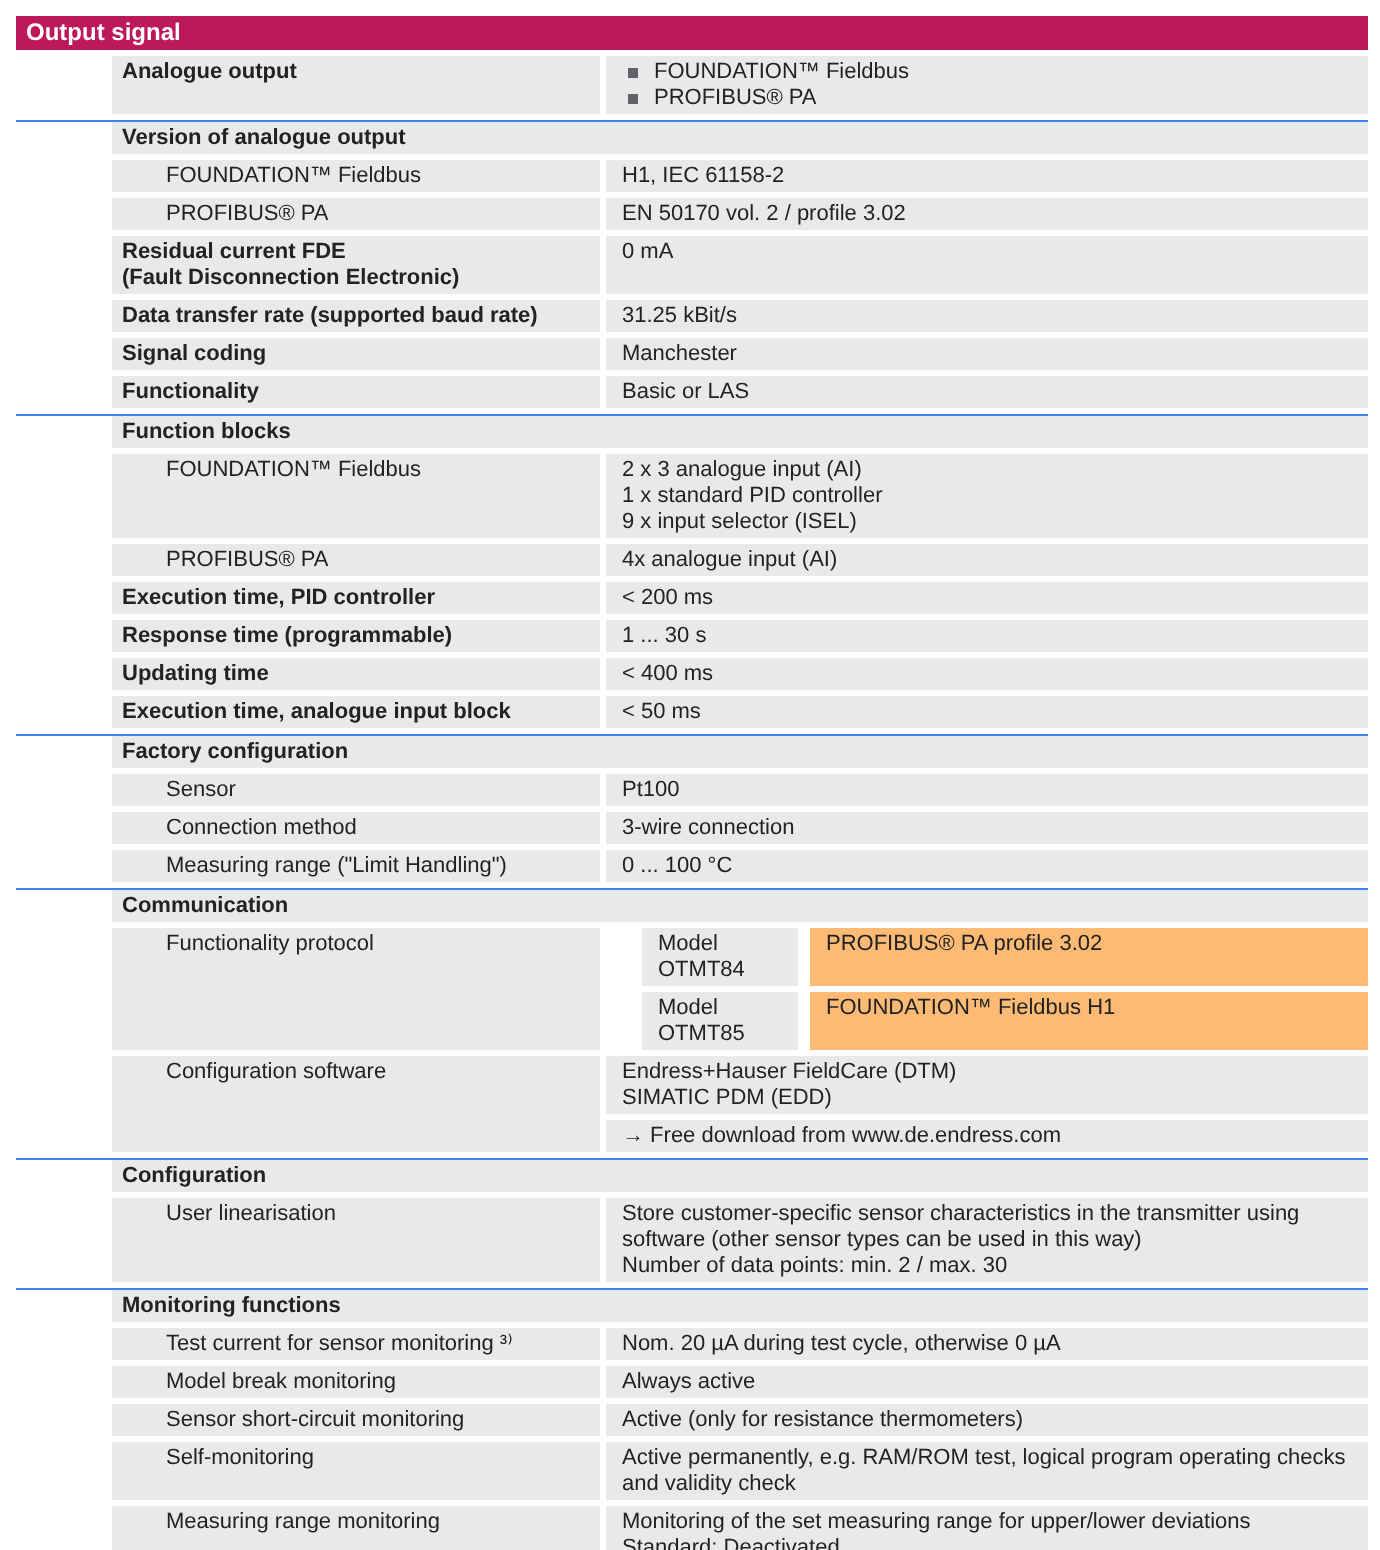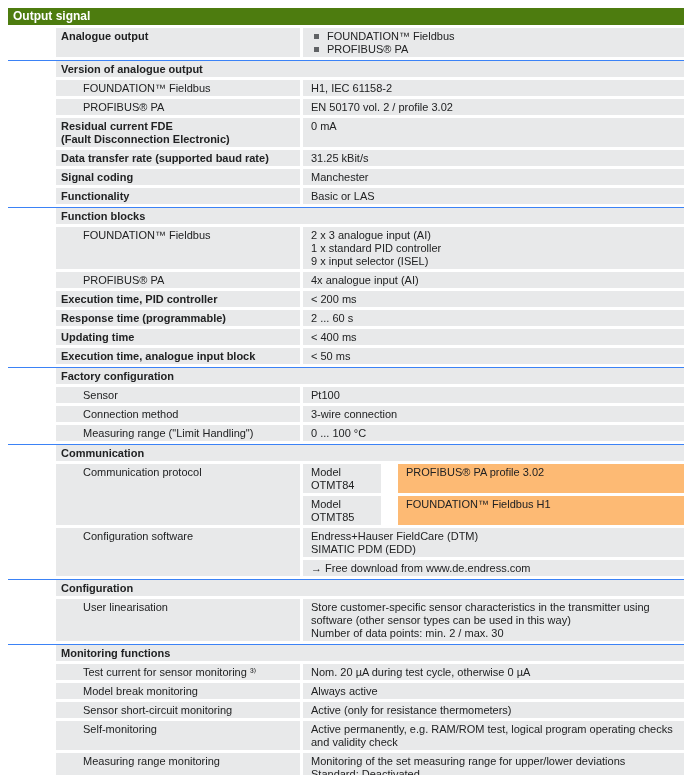--- a/index.html
+++ b/index.html
@@ -9,21 +9,21 @@
     overflow: hidden;
     font-family: "Liberation Sans", "DejaVu Sans", sans-serif;
     color: #212223;
   }
   .spec-table {
     position: absolute;
     left: 8px; top: 8px;
     width: 676px;
   }
   .thead {
-    background: #4d7c0f;
+    background: #be185d;
     color: #ffffff;
     font-weight: bold;
     font-size: 12px;
     line-height: 13px;
     padding: 2px 6px 2px 5px;
     margin-bottom: 3px;
   }
   .trow {
     display: flex;
     gap: 3px;
@@ -54,21 +54,21 @@
     flex-direction: column;
     gap: 3px;
     min-width: 0;
   }
   .vcell {
     background: #e8e9ea;
     padding: 2px 8px 1px 8px;
     white-space: pre-line;
     flex: 1;
   }
-  .pair { display: flex; gap: 17px; }
+  .pair { display: flex; gap: 6px; margin-left: 18px; }
   .model-cell {
     flex: 0 0 78px;
     background: #e8e9ea;
     padding: 2px 6px 1px 8px;
     box-sizing: border-box;
   }
   .pair-val {
     flex: 1;
     background: #fdba74;
     padding: 2px 6px 1px 8px;
@@ -156,21 +156,21 @@
       </div>
       <div class="trow">
         <div class="cell label-cell multiline b">Execution time, PID controller</div>
         <div class="value-wrap">
           <div class="vcell">&lt; 200 ms</div>
         </div>
       </div>
       <div class="trow">
         <div class="cell label-cell multiline b">Response time (programmable)</div>
         <div class="value-wrap">
-          <div class="vcell">2 ... 60 s</div>
+          <div class="vcell">1 ... 30 s</div>
         </div>
       </div>
       <div class="trow">
         <div class="cell label-cell multiline b">Updating time</div>
         <div class="value-wrap">
           <div class="vcell">&lt; 400 ms</div>
         </div>
       </div>
       <div class="trow">
         <div class="cell label-cell multiline b">Execution time, analogue input block</div>
@@ -196,21 +196,21 @@
       <div class="trow">
         <div class="cell label-cell multiline indent">Measuring range ("Limit Handling")</div>
         <div class="value-wrap">
           <div class="vcell">0 ... 100 °C</div>
         </div>
       </div>
       <div class="trow section">
         <div class="cell section-cell">Communication</div>
       </div>
       <div class="trow">
-        <div class="cell label-cell multiline indent">Communication protocol</div>
+        <div class="cell label-cell multiline indent">Functionality protocol</div>
         <div class="value-wrap">
           <div class="pair">
             <div class="model-cell">Model OTMT84</div>
             <div class="pair-val">PROFIBUS® PA profile 3.02</div>
           </div>
           <div class="pair">
             <div class="model-cell">Model OTMT85</div>
             <div class="pair-val">FOUNDATION™ Fieldbus H1</div>
           </div>
         </div>

